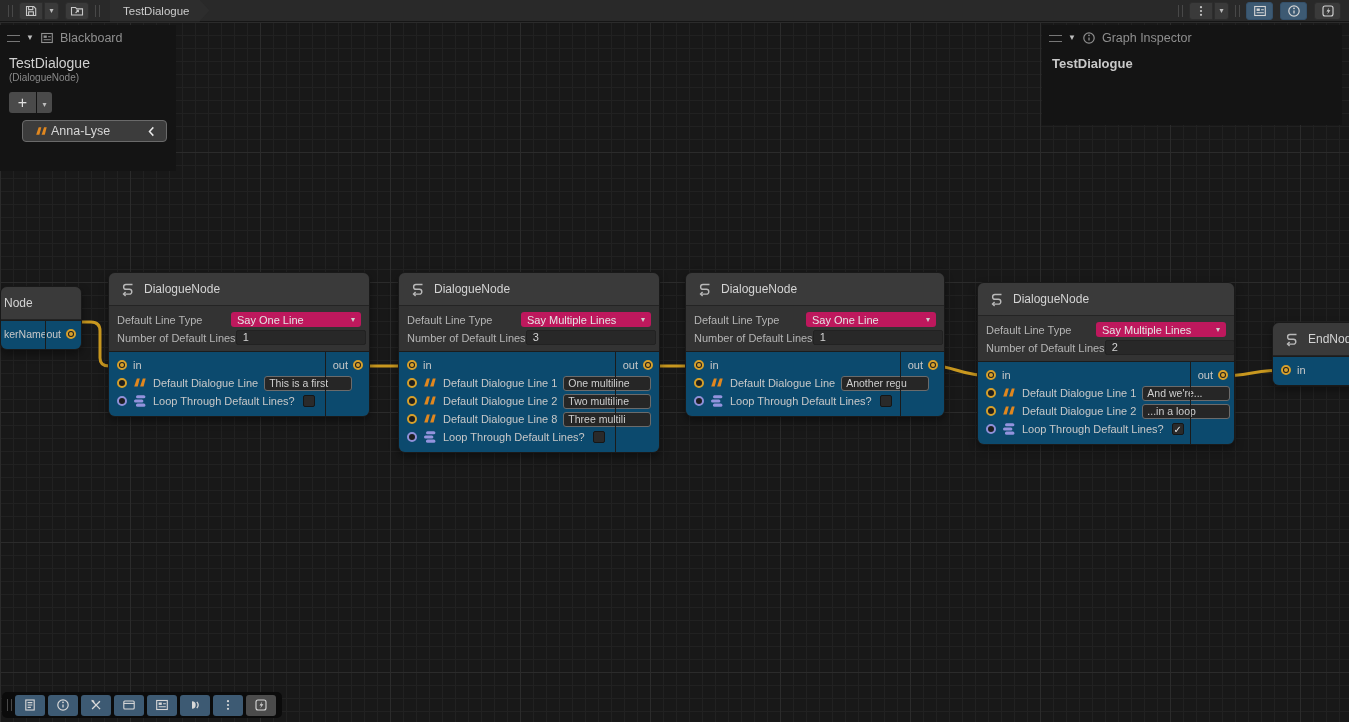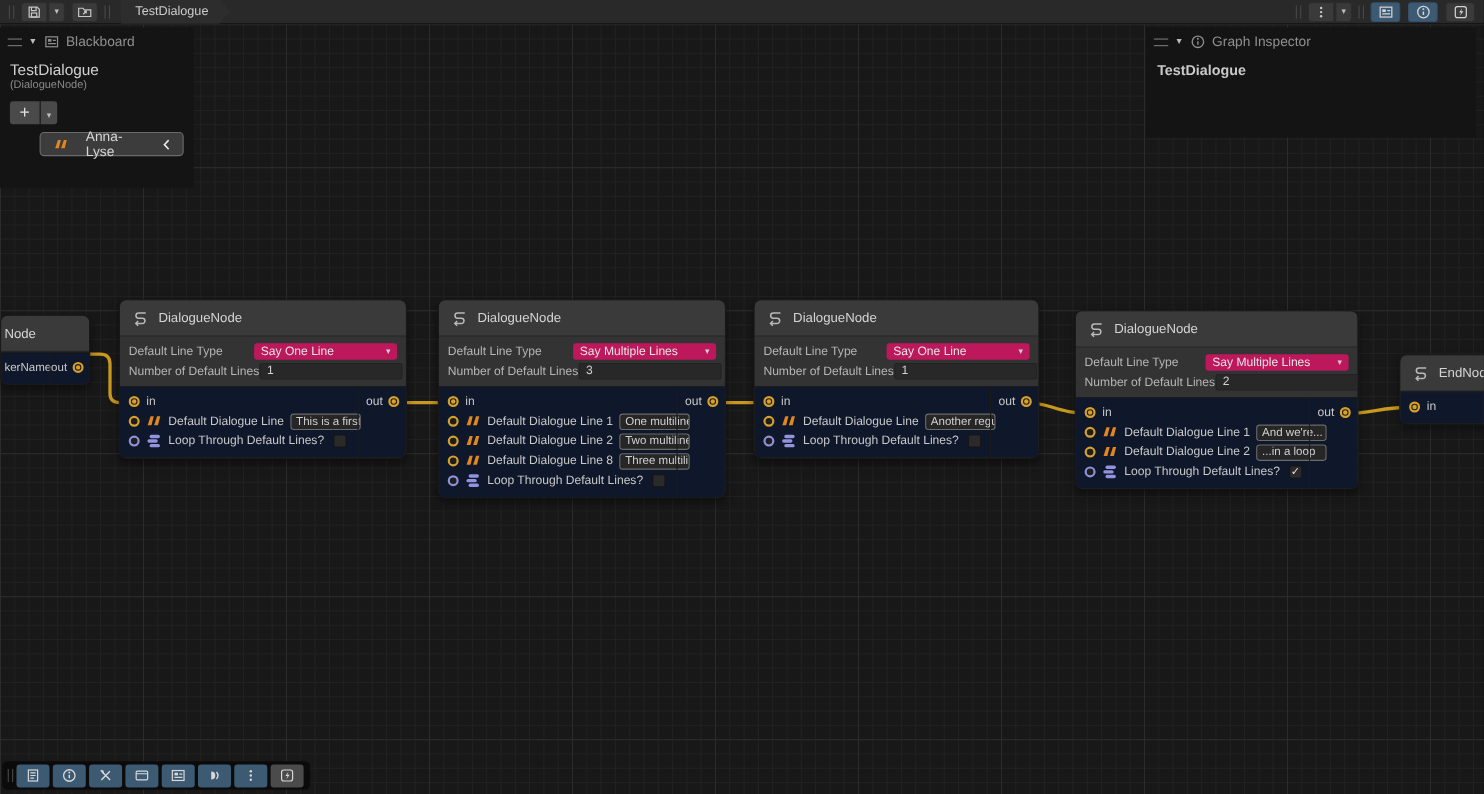--- a/index.html
+++ b/index.html
@@ -54,22 +54,22 @@
   .hamburger{ width:13px; height:7px; border-top:1.5px solid #777; border-bottom:1.5px solid #777; cursor:pointer; flex:none;}
   .ic{ display:inline-flex; line-height:0; flex:none; }
   .ic svg{ width:14px; height:14px; }
   .panel-blackboard{ left:0; top:3px; width:176px; height:146px; }
   .bb-name{ color:#d0d0d0; font-size:14px; padding:6px 9px 0; }
   .bb-type{ color:#8a8a8a; font-size:10px; padding:1px 9px 0; }
   .bb-addrow{ display:flex; gap:1px; padding:9px 9px 4px; }
   .bb-add{ width:27px; height:21px; background:#4a4a4a; border:none; border-radius:3px 0 0 3px; color:#e0e0e0; font-size:16px; line-height:1; cursor:pointer;}
   .bb-addcaret{ width:15px; height:21px; background:#4a4a4a; border:none; border-radius:0 3px 3px 0; cursor:pointer;}
   .bb-var{
-    margin:3px 9px 0 36px; height:22px; background:#3c3c3c; border:1px solid #6a6a6a; border-radius:4px;
-    display:flex; align-items:center; gap:16px; padding:0 8px 0 12px; color:#d6d6d6; font-size:12.5px; cursor:pointer;
+    margin:3px 9px 0 22px; height:22px; background:#3c3c3c; border:1px solid #6a6a6a; border-radius:4px;
+    display:flex; align-items:center; gap:3px; padding:0 8px 0 12px; color:#d6d6d6; font-size:12.5px; cursor:pointer;
   }
   .bb-var .ic svg{ width:13px; height:11px; }
   .bb-var .chev{ margin-left:auto; }
   .panel-inspector{ left:1042px; top:3px; width:300px; height:100px; }
   .insp-name{ color:#c9c9c9; font-size:13px; font-weight:bold; padding:7px 10px; }
   
   .node{
     position:absolute; background:#2b2b2b; border:1px solid #191919; border-radius:7px;
     overflow:hidden; z-index:3; box-shadow:0 4px 8px rgba(0,0,0,.4);
   }
@@ -83,32 +83,32 @@
   .prop-row .plabel{ flex:1; color:#b5b5b5; font-size:11px; white-space:nowrap; }
   .dropdown{
     width:130px; height:15px; background:#be185d; border-radius:3px; color:#e4e4e4; font-size:11px;
     display:flex; align-items:center; padding:0 6px; cursor:pointer; flex:none; white-space:nowrap;
   }
   .dropdown .caret{ margin-left:auto; color:#cfcfcf; }
   .ninput{
     width:130px; height:15px; background:#282828; border:1px solid #222222; border-radius:2px;
     color:#d2d2d2; font-size:11px; padding:0 6px; line-height:13px; flex:none; cursor:text; white-space:nowrap;
   }
-  .node-ports{ display:flex; background:#0f172a; border-top:1px solid #1c1c1c; }
+  .node-ports{ display:flex; background:#0c4a6e; border-top:1px solid #1c1c1c; }
   .ports-left{ flex:1; padding:4px 0 6px; min-width:0; }
   .port-row{ height:18px; display:flex; align-items:center; gap:6px; padding:0 8px; }
   .port-label{ color:#c8c8c8; font-size:11px; white-space:nowrap; }
   .port{
     width:10px; height:10px; border-radius:50%; border:2px solid #d7a02b; background:#1e1e1e;
     position:relative; flex:none; cursor:crosshair;
   }
   .port.connected::after{ content:''; position:absolute; inset:1px; border-radius:50%; background:#d7a02b; }
   .port.loop{ border-color:#9090d8; }
   .pfield{
-    width:64px; height:15px; margin-left:auto; background:#262626; border:1px solid #6b6b6b; border-radius:3px;
+    width:88px; height:15px; margin-left:auto; background:#262626; border:1px solid #6b6b6b; border-radius:3px;
     color:#cfcfcf; font-size:10.5px; padding:0 4px; line-height:13px; white-space:nowrap; overflow:hidden; cursor:text; flex:none;
   }
   .cbx{
     width:12px; height:12px; background:#2a2a2a; border:1px solid #161616; border-radius:2px; margin-left:2px;
     color:#e2e2e2; font-size:10px; display:flex; align-items:center; justify-content:center; cursor:pointer; flex:none;
   }
   .ports-right{ width:44px; border-left:1px solid #1b1b1b; padding:4px 6px 0 0; display:flex; justify-content:flex-end; flex:none;}
   .out-row{ height:18px; display:flex; align-items:center; gap:5px; }
   .node.partial .ports-right{ width:36px; padding-right:5px; }
   .node.partial .port-row{ padding:0 3px; }

